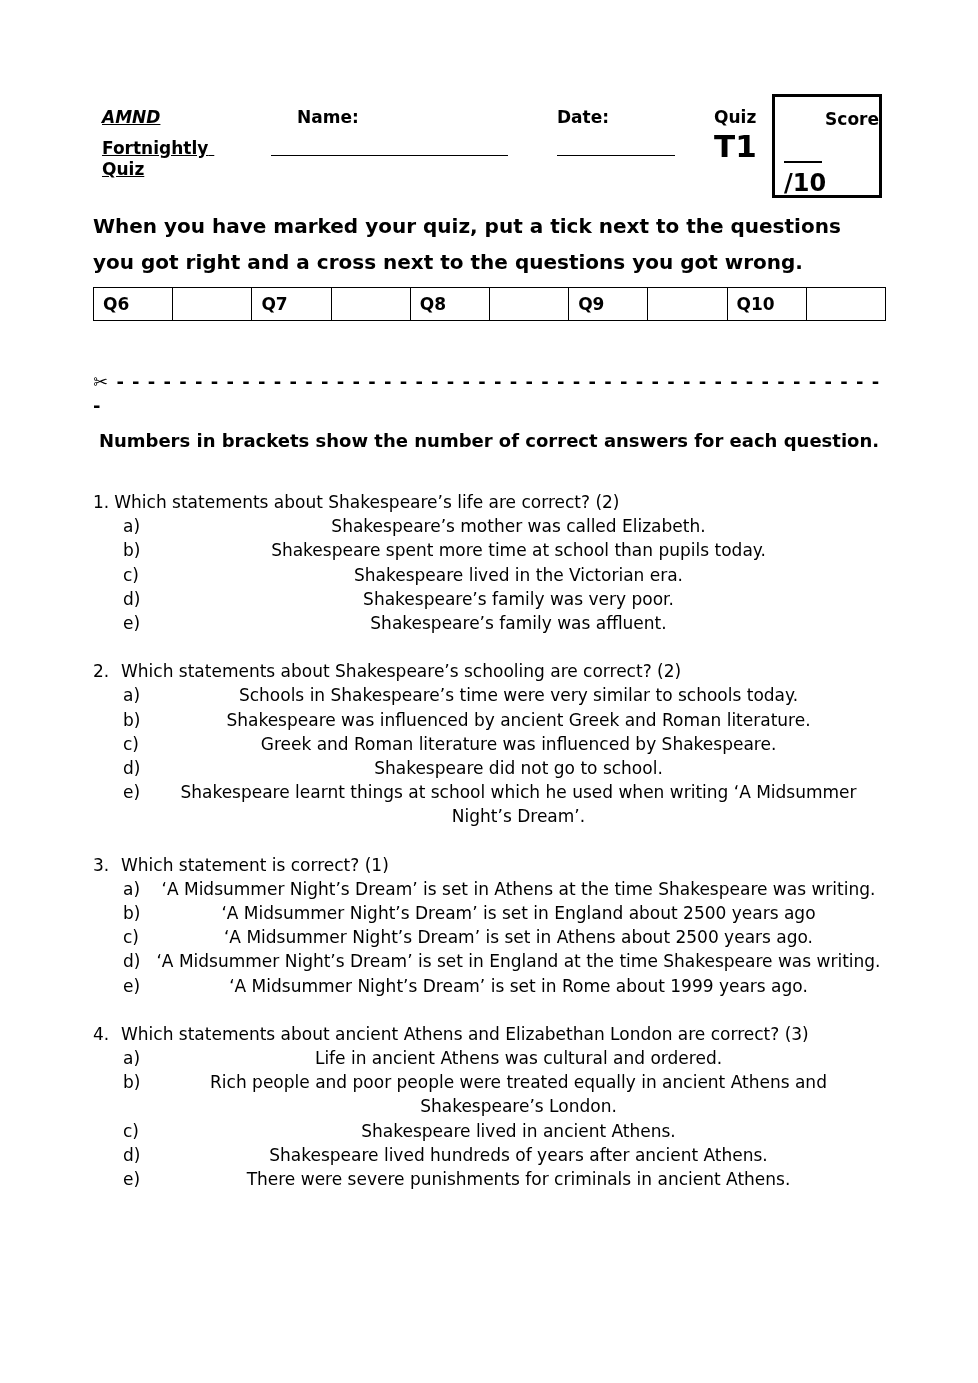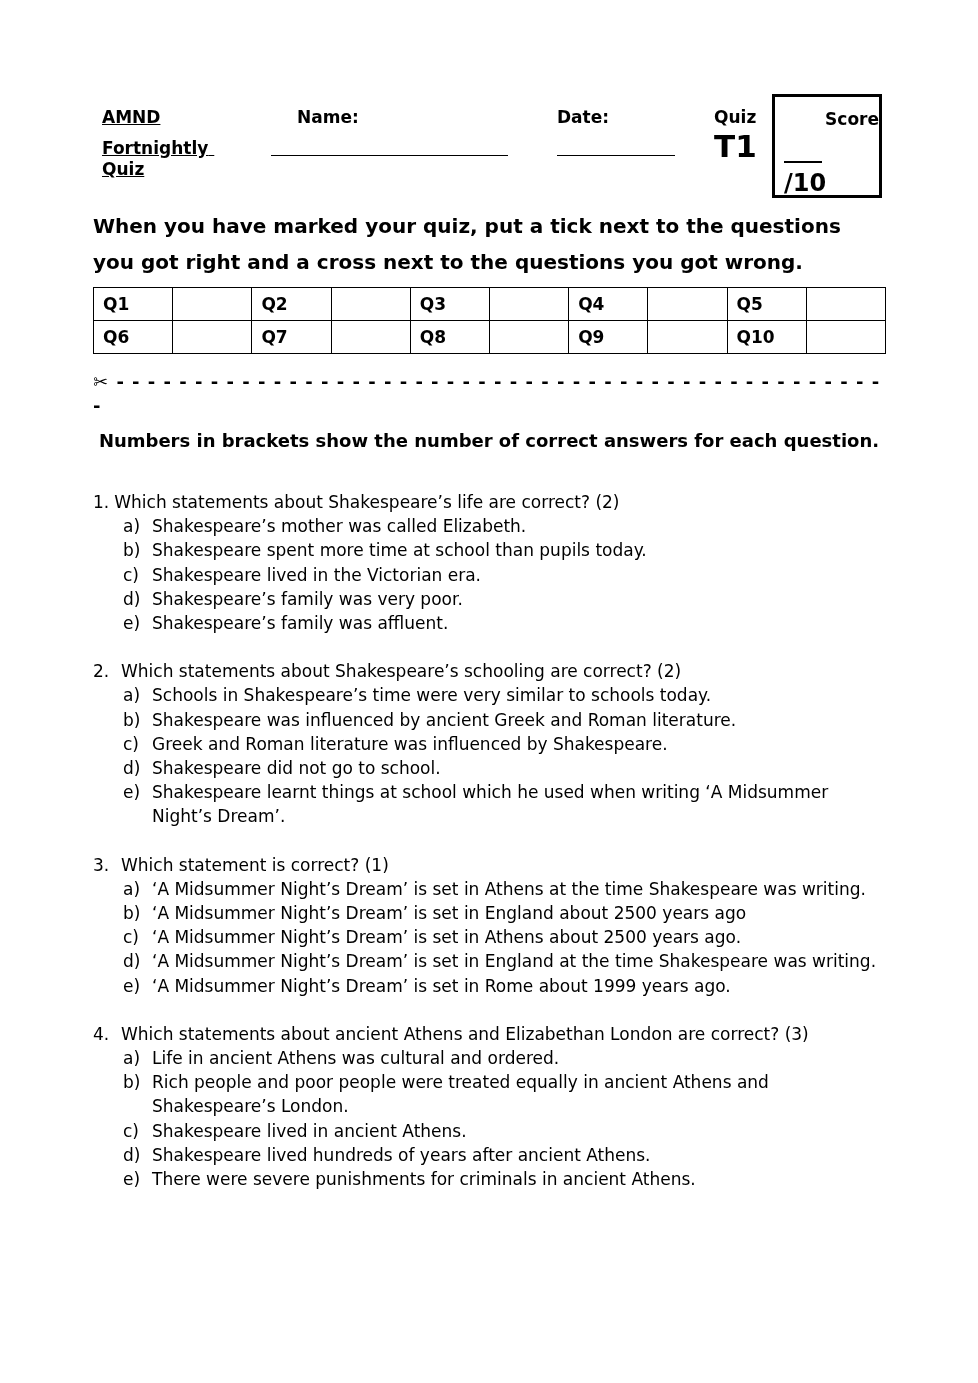--- a/index.html
+++ b/index.html
@@ -18,28 +18,28 @@
   table.marks td { border: 1px solid #000; height: 33px; width: 79px; padding: 0 0 0 9px; font-weight: bold; font-size: 17px; box-sizing: border-box; }
   .cutline { position: absolute; left: 93px; top: 370px; width: 792px; font-weight: bold; font-size: 18px; line-height: 24px; letter-spacing: 0.5px; word-spacing: 1px; }
   .note { position: absolute; left: 93px; top: 429px; width: 792px; text-align: center; font-weight: bold; font-size: 18px; line-height: 23px; }
   .questions { position: absolute; left: 93px; top: 490px; width: 792px; font-size: 17px; line-height: 24.2px; }
   .q { margin: 0 0 24px 0; }
   .q-stem { display: flex; }
   .q-num { flex: 0 0 auto; }
   .q-num.w { width: 28px; }
   .opt { display: flex; padding-left: 30px; }
   .opt-letter { flex: 0 0 29px; }
-  .opt-text { flex: 1 1 auto; }
+  .opt-text { flex: 1 1 auto; text-align: center; }
 </style>
 </head>
 <body>
 
 <div class="page">
 
-  <div class="hdr-text u" style="left:102px; top:107px;">AMND</div>
+  <div class="hdr-text u" style="left:102px; top:107px;font-style:italic;">AMND</div>
   <div class="hdr-text" style="left:102px; top:138px; line-height:21px;">
     <span class="u">Fortnightly</span><span class="u">&nbsp;</span><br>
     <span class="u">Quiz</span>
   </div>
 
   <div class="hdr-text" style="left:271px; top:107px;margin-left:26px;">Name:</div>
   <div class="blank" style="left:271px; top:138px; width:237px; height:17px;"></div>
 
   <div class="hdr-text" style="left:557px; top:107px;">Date:</div>
   <div class="blank" style="left:557px; top:138px; width:118px; height:17px;"></div>
@@ -50,32 +50,20 @@
   <div class="score-box">
     <div class="score-label">Score</div>
     <div class="score-line"></div>
     <div class="score-total">/10</div>
   </div>
 
   <div class="instruction">When you have marked your quiz, put a tick next to the questions you got right and a cross next to the questions you got wrong.</div>
 
   <table class="marks">
     <tbody>
-        <tr>
-      <td>Q1</td>
-      <td></td>
-      <td>Q2</td>
-      <td></td>
-      <td>Q3</td>
-      <td></td>
-      <td>Q4</td>
-      <td></td>
-      <td>Q5</td>
-      <td></td>
-    </tr>
     <tr>
       <td>Q6</td>
       <td></td>
       <td>Q7</td>
       <td></td>
       <td>Q8</td>
       <td></td>
       <td>Q9</td>
       <td></td>
       <td>Q10</td>

